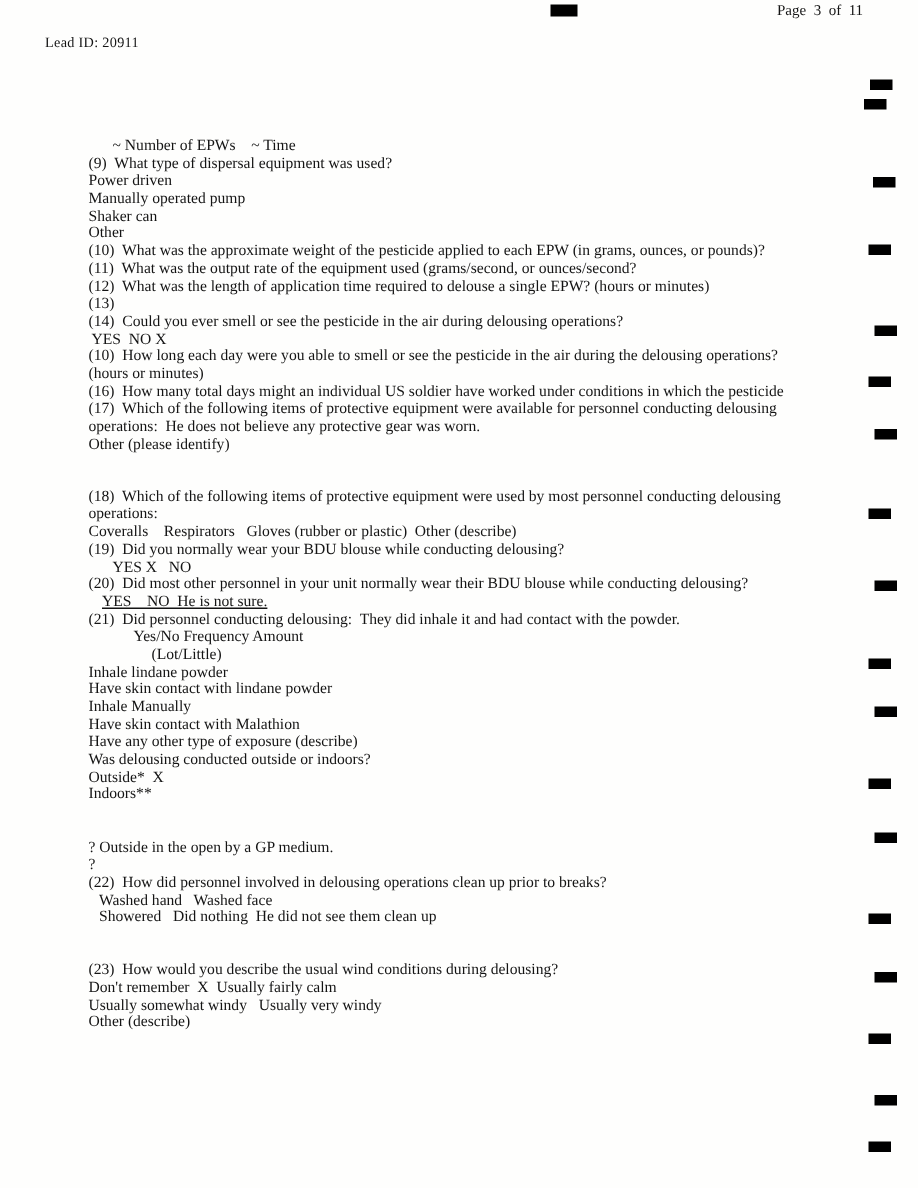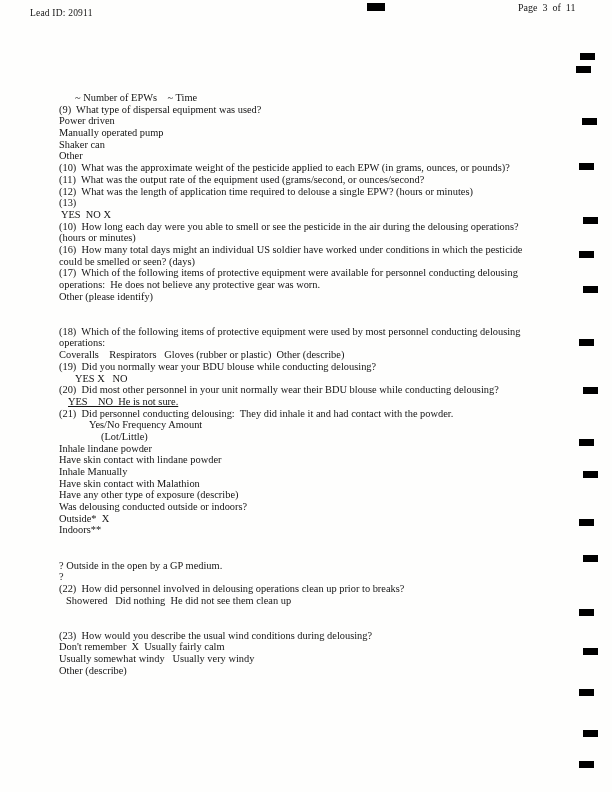--- a/index.html
+++ b/index.html
@@ -11,21 +11,21 @@
     color: #141414;
     overflow: hidden;
   }
   .page {
     position: absolute;
     inset: 0;
   }
   .header-left {
     position: absolute;
     left: 30px;
-    top: 8px;
+    top: 24px;
     font-size: 9.5px;
     letter-spacing: 0.2px;
     white-space: pre;
   }
   .header-right {
     position: absolute;
     left: 518px;
     top: 2px;
     font-size: 10px;
     white-space: pre;
@@ -59,25 +59,25 @@
       <div class="line" style="padding-left: 16px;">~ Number of EPWs    ~ Time</div>
       <div class="line">(9)  What type of dispersal equipment was used?</div>
       <div class="line">Power driven</div>
       <div class="line">Manually operated pump</div>
       <div class="line">Shaker can</div>
       <div class="line">Other</div>
       <div class="line">(10)  What was the approximate weight of the pesticide applied to each EPW (in grams, ounces, or pounds)?</div>
       <div class="line">(11)  What was the output rate of the equipment used (grams/second, or ounces/second?</div>
       <div class="line">(12)  What was the length of application time required to delouse a single EPW? (hours or minutes)</div>
       <div class="line">(13)</div>
+      <div class="line">(14)  Could you ever smell or see the pesticide in the air during delousing operations?</div>
       <div class="line" style="padding-left: 2px;">YES  NO X</div>
       <div class="line">(10)  How long each day were you able to smell or see the pesticide in the air during the delousing operations?</div>
       <div class="line">(hours or minutes)</div>
       <div class="line">(16)  How many total days might an individual US soldier have worked under conditions in which the pesticide</div>
-      <div class="line">could be smelled or seen? (days)</div>
       <div class="line">(17)  Which of the following items of protective equipment were available for personnel conducting delousing</div>
       <div class="line">operations:  He does not believe any protective gear was worn.</div>
       <div class="line">Other (please identify)</div>
       <div class="line">&nbsp;</div>
       <div class="line">&nbsp;</div>
       <div class="line">(18)  Which of the following items of protective equipment were used by most personnel conducting delousing</div>
       <div class="line">operations:</div>
       <div class="line">Coveralls    Respirators   Gloves (rubber or plastic)  Other (describe)</div>
       <div class="line">(19)  Did you normally wear your BDU blouse while conducting delousing?</div>
       <div class="line" style="padding-left: 16px;">YES X   NO</div>
@@ -92,20 +92,21 @@
       <div class="line">Have skin contact with Malathion</div>
       <div class="line">Have any other type of exposure (describe)</div>
       <div class="line">Was delousing conducted outside or indoors?</div>
       <div class="line">Outside*  X</div>
       <div class="line">Indoors**</div>
       <div class="line">&nbsp;</div>
       <div class="line">&nbsp;</div>
       <div class="line">? Outside in the open by a GP medium.</div>
       <div class="line">?</div>
       <div class="line">(22)  How did personnel involved in delousing operations clean up prior to breaks?</div>
+      <div class="line" style="padding-left: 7px;">Washed hand   Washed face</div>
       <div class="line" style="padding-left: 7px;">Showered   Did nothing  He did not see them clean up</div>
       <div class="line">&nbsp;</div>
       <div class="line">&nbsp;</div>
       <div class="line">(23)  How would you describe the usual wind conditions during delousing?</div>
       <div class="line">Don't remember  X  Usually fairly calm</div>
       <div class="line">Usually somewhat windy   Usually very windy</div>
       <div class="line">Other (describe)</div>
     </div>
 
   <div>

